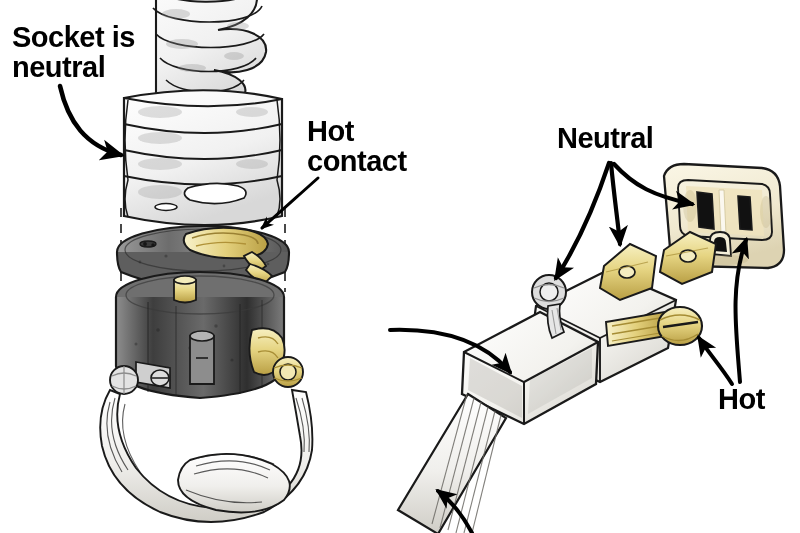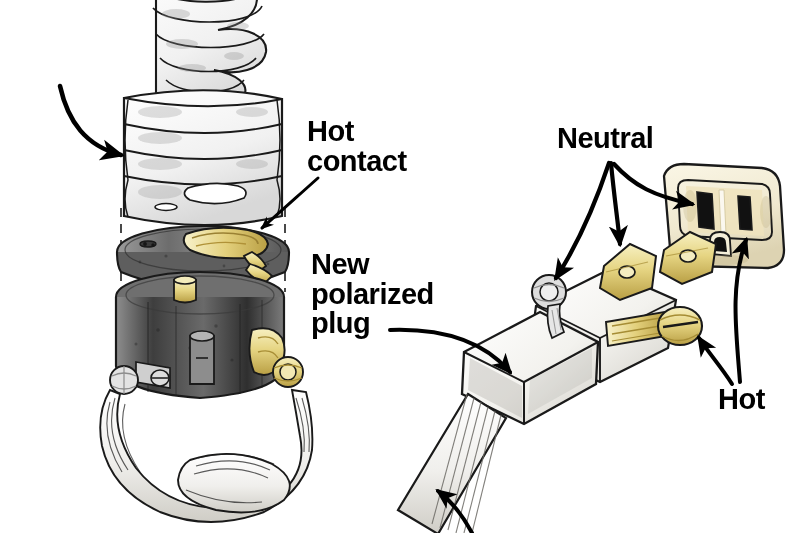--- a/index.html
+++ b/index.html
@@ -371,25 +371,24 @@
       <path d="M611 163 C614 196 618 222 620 244" stroke-width="4.2" marker-end="url(#arrowHead)"></path>
       <path d="M609 163 C594 208 574 250 556 278" stroke-width="4.2" marker-end="url(#arrowHead)"></path>
 
       <path d="M732 384 C722 368 708 352 699 338" stroke-width="4" marker-end="url(#arrowHead)"></path>
       <path d="M740 382 C736 330 730 286 746 240" stroke-width="4" marker-end="url(#arrowHead)"></path>
 
       <path d="M472 533 C462 514 450 500 438 491" stroke-width="4" marker-end="url(#arrowHead)"></path>
     </g>
   </svg>
 
+  <div class="callout cl-socket-neutral">Socket is
+neutral</div>
 
   <div class="callout cl-hot-contact">Hot
 contact</div>
 
-  <div class="callout cl-new-plug">New
-polarized
-plug</div>
 
   <div class="callout cl-neutral">Neutral</div>
 
   <div class="callout cl-hot">Hot</div>
 
 </div>
 
 </body></html>

